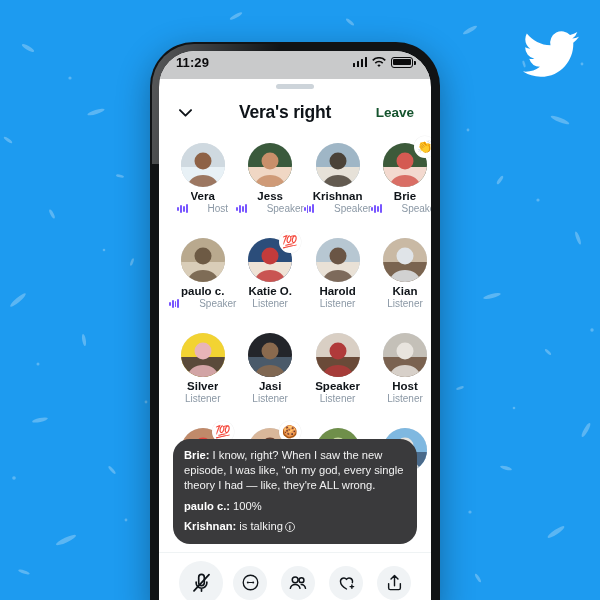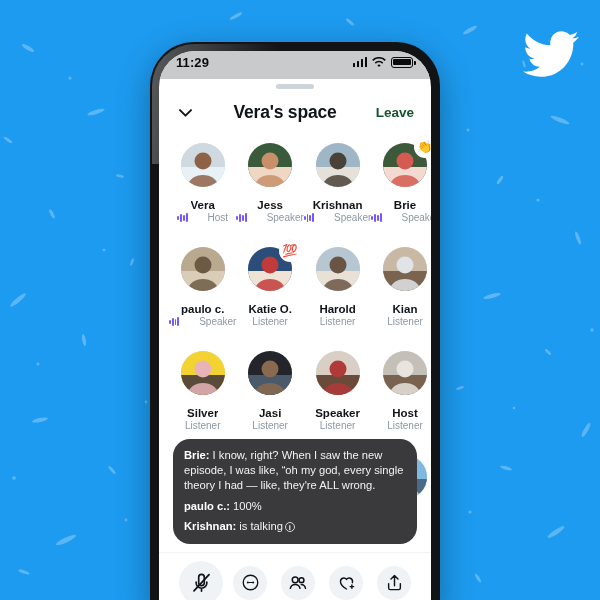--- a/index.html
+++ b/index.html
@@ -128,21 +128,21 @@
   .ava svg { display:block; width:100%; height:100%; }
   .badge {
     position: absolute; top: -7px; right: -9px;
     width: 22px; height: 22px; border-radius: 50%;
     background: #fff;
     display: flex; align-items: center; justify-content: center;
     font-size: 12.5px; line-height: 1;
     box-shadow: 0 0 0 .5px rgba(0,0,0,.05);
   }
   .pname {
-    margin-top: 12px;
+    margin-top: 3px;
     font-size: 11.5px; font-weight: 700; color: #0f1419;
     max-width: 66px; text-align:center; white-space: nowrap;
     overflow: hidden; text-overflow: ellipsis;
   }
   .prole {
     margin-top: 1px;
     font-size: 10px; color: #8b98a5;
     display: flex; align-items: center; gap: 20px;
   }
   .wave { display: flex; align-items: center; gap: 1px; height: 9px; }
@@ -269,21 +269,21 @@
       <div class="handle-wrap">
           <div class="handle"></div>
         </div>
 
       <div class="header">
         <div class="chevron">
           <svg width="19" height="19" viewBox="0 0 24 24">
               <path fill="none" stroke="#0f1419" stroke-width="2.4" stroke-linecap="round" stroke-linejoin="round" d="M5 9l7 7 7-7"></path>
             </svg>
         </div>
-        <div class="title">Vera's space</div>
+        <div class="title">Vera's right</div>
         <div class="leave">Leave</div>
       </div>
 
       <div class="grid-scroll">
         <div class="grid" id="grid">
             <div class="person">
               <div class="ava-wrap">
                 <div class="ava">
                   <svg viewBox="0 0 44 44">
                     <rect width="44" height="44" fill="#cfd9e0"></rect>

